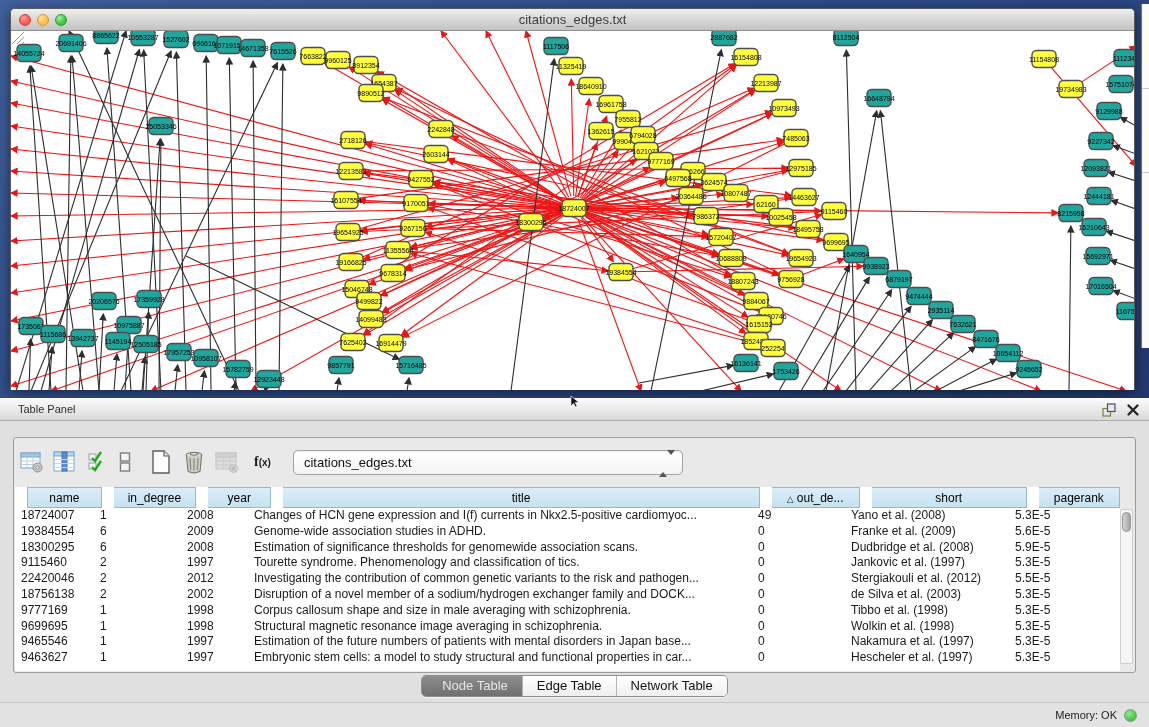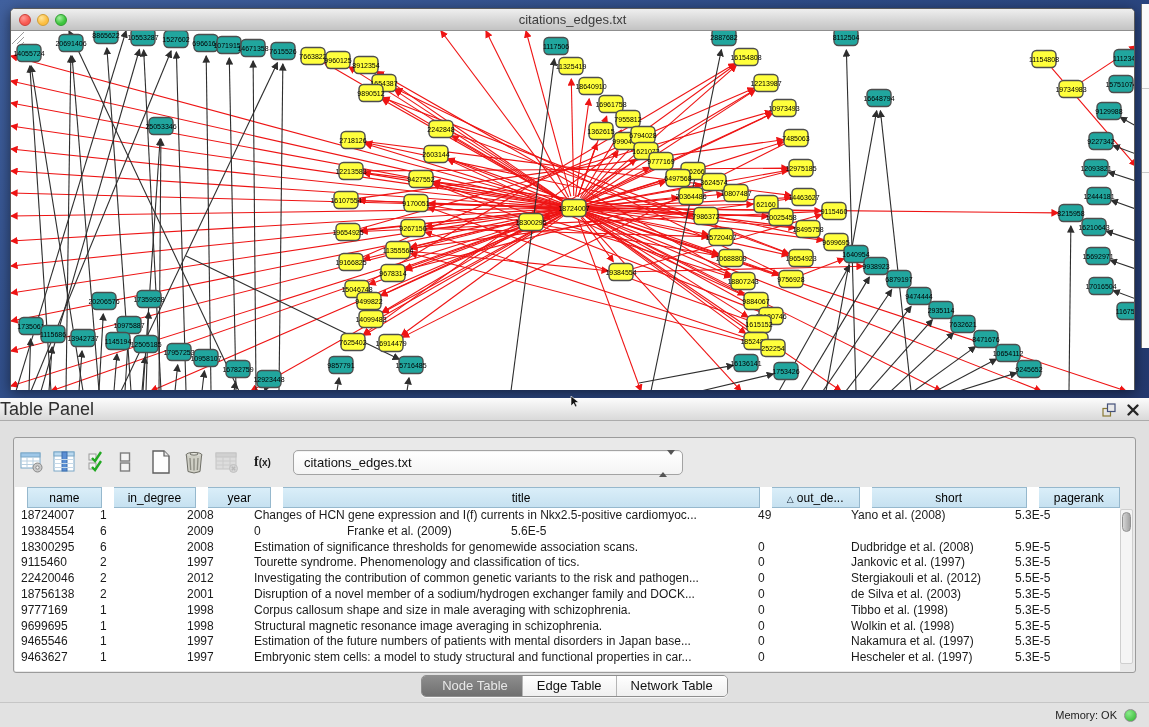--- a/index.html
+++ b/index.html
@@ -24,21 +24,21 @@
     font-size:13px;color:#3c3c3c;}
   .net-canvas{position:relative;width:100%;height:359px;background:#fff;overflow:hidden;}
   .net-canvas svg{position:absolute;left:0;top:0;}
   .net-canvas svg text{font-family:"Liberation Sans",sans-serif;font-size:7px;fill:#000;user-select:none;}
   .grip{position:absolute;right:2px;bottom:2px;}
 
   
   .table-panel{position:absolute;left:0;top:398px;width:1149px;height:304px;background:#e0e0e0;}
   .panel-header{position:relative;height:23px;background:linear-gradient(#fcfcfc,#d9d9d9);
     border-bottom:1px solid #ababab;}
-  .panel-header .ph-title{position:absolute;left:0;line-height:23px;font-size:18px;color:#2e2e2e;}
+  .panel-header .ph-title{position:absolute;left:18px;line-height:23px;font-size:11px;color:#2e2e2e;}
   .ph-btn{position:absolute;top:4px;width:16px;height:16px;cursor:default;}
   .ph-float{right:32px;} .ph-close{right:8px;}
 
   .inset{position:absolute;left:13px;top:39px;width:1123px;height:236px;background:#e9e9e9;
     border:1px solid #9b9b9b;border-radius:3px;}
   .toolbar{position:absolute;left:0;top:0;right:0;height:48px;display:flex;align-items:center;padding-left:4px;}
   .tb-btn{width:27px;height:27px;display:flex;align-items:center;justify-content:center;margin-right:6px;}
   .fx{font-family:"Liberation Serif",serif;font-weight:bold;font-size:14px;color:#1c1c1c;margin:0 6px 0 8px;}
   .combo{position:relative;width:390px;height:25px;margin-left:16px;border:1px solid #a3a3a3;border-radius:5px;
     background:linear-gradient(#ffffff,#f4f4f4);box-shadow:inset 0 1px 1px rgba(0,0,0,.06);}
@@ -613,20 +613,21 @@
               <div class="td col2">2008</div>
               <div class="td col3">Changes of HCN gene expression and I(f) currents in Nkx2.5-positive cardiomyoc...</div>
               <div class="td col4">49</div>
               <div class="td col5">Yano et al. (2008)</div>
               <div class="td col6">5.3E-5</div>
             </div>
             <div class="tr">
               <div class="td col0">19384554</div>
               <div class="td col1">6</div>
               <div class="td col2">2009</div>
+              <div class="td col3">Genome-wide association studies in ADHD.</div>
               <div class="td col4">0</div>
               <div class="td col5">Franke et al. (2009)</div>
               <div class="td col6">5.6E-5</div>
             </div>
             <div class="tr">
               <div class="td col0">18300295</div>
               <div class="td col1">6</div>
               <div class="td col2">2008</div>
               <div class="td col3">Estimation of significance thresholds for genomewide association scans.</div>
               <div class="td col4">0</div>
@@ -647,21 +648,21 @@
               <div class="td col1">2</div>
               <div class="td col2">2012</div>
               <div class="td col3">Investigating the contribution of common genetic variants to the risk and pathogen...</div>
               <div class="td col4">0</div>
               <div class="td col5">Stergiakouli et al. (2012)</div>
               <div class="td col6">5.5E-5</div>
             </div>
             <div class="tr">
               <div class="td col0">18756138</div>
               <div class="td col1">2</div>
-              <div class="td col2">2001</div>
+              <div class="td col2">2002</div>
               <div class="td col3">Disruption of a novel member of a sodium/hydrogen exchanger family and DOCK...</div>
               <div class="td col4">0</div>
               <div class="td col5">de Silva et al. (2003)</div>
               <div class="td col6">5.3E-5</div>
             </div>
             <div class="tr">
               <div class="td col0">9777169</div>
               <div class="td col1">1</div>
               <div class="td col2">1998</div>
               <div class="td col3">Corpus callosum shape and size in male averaging with schizophrenia.</div>

